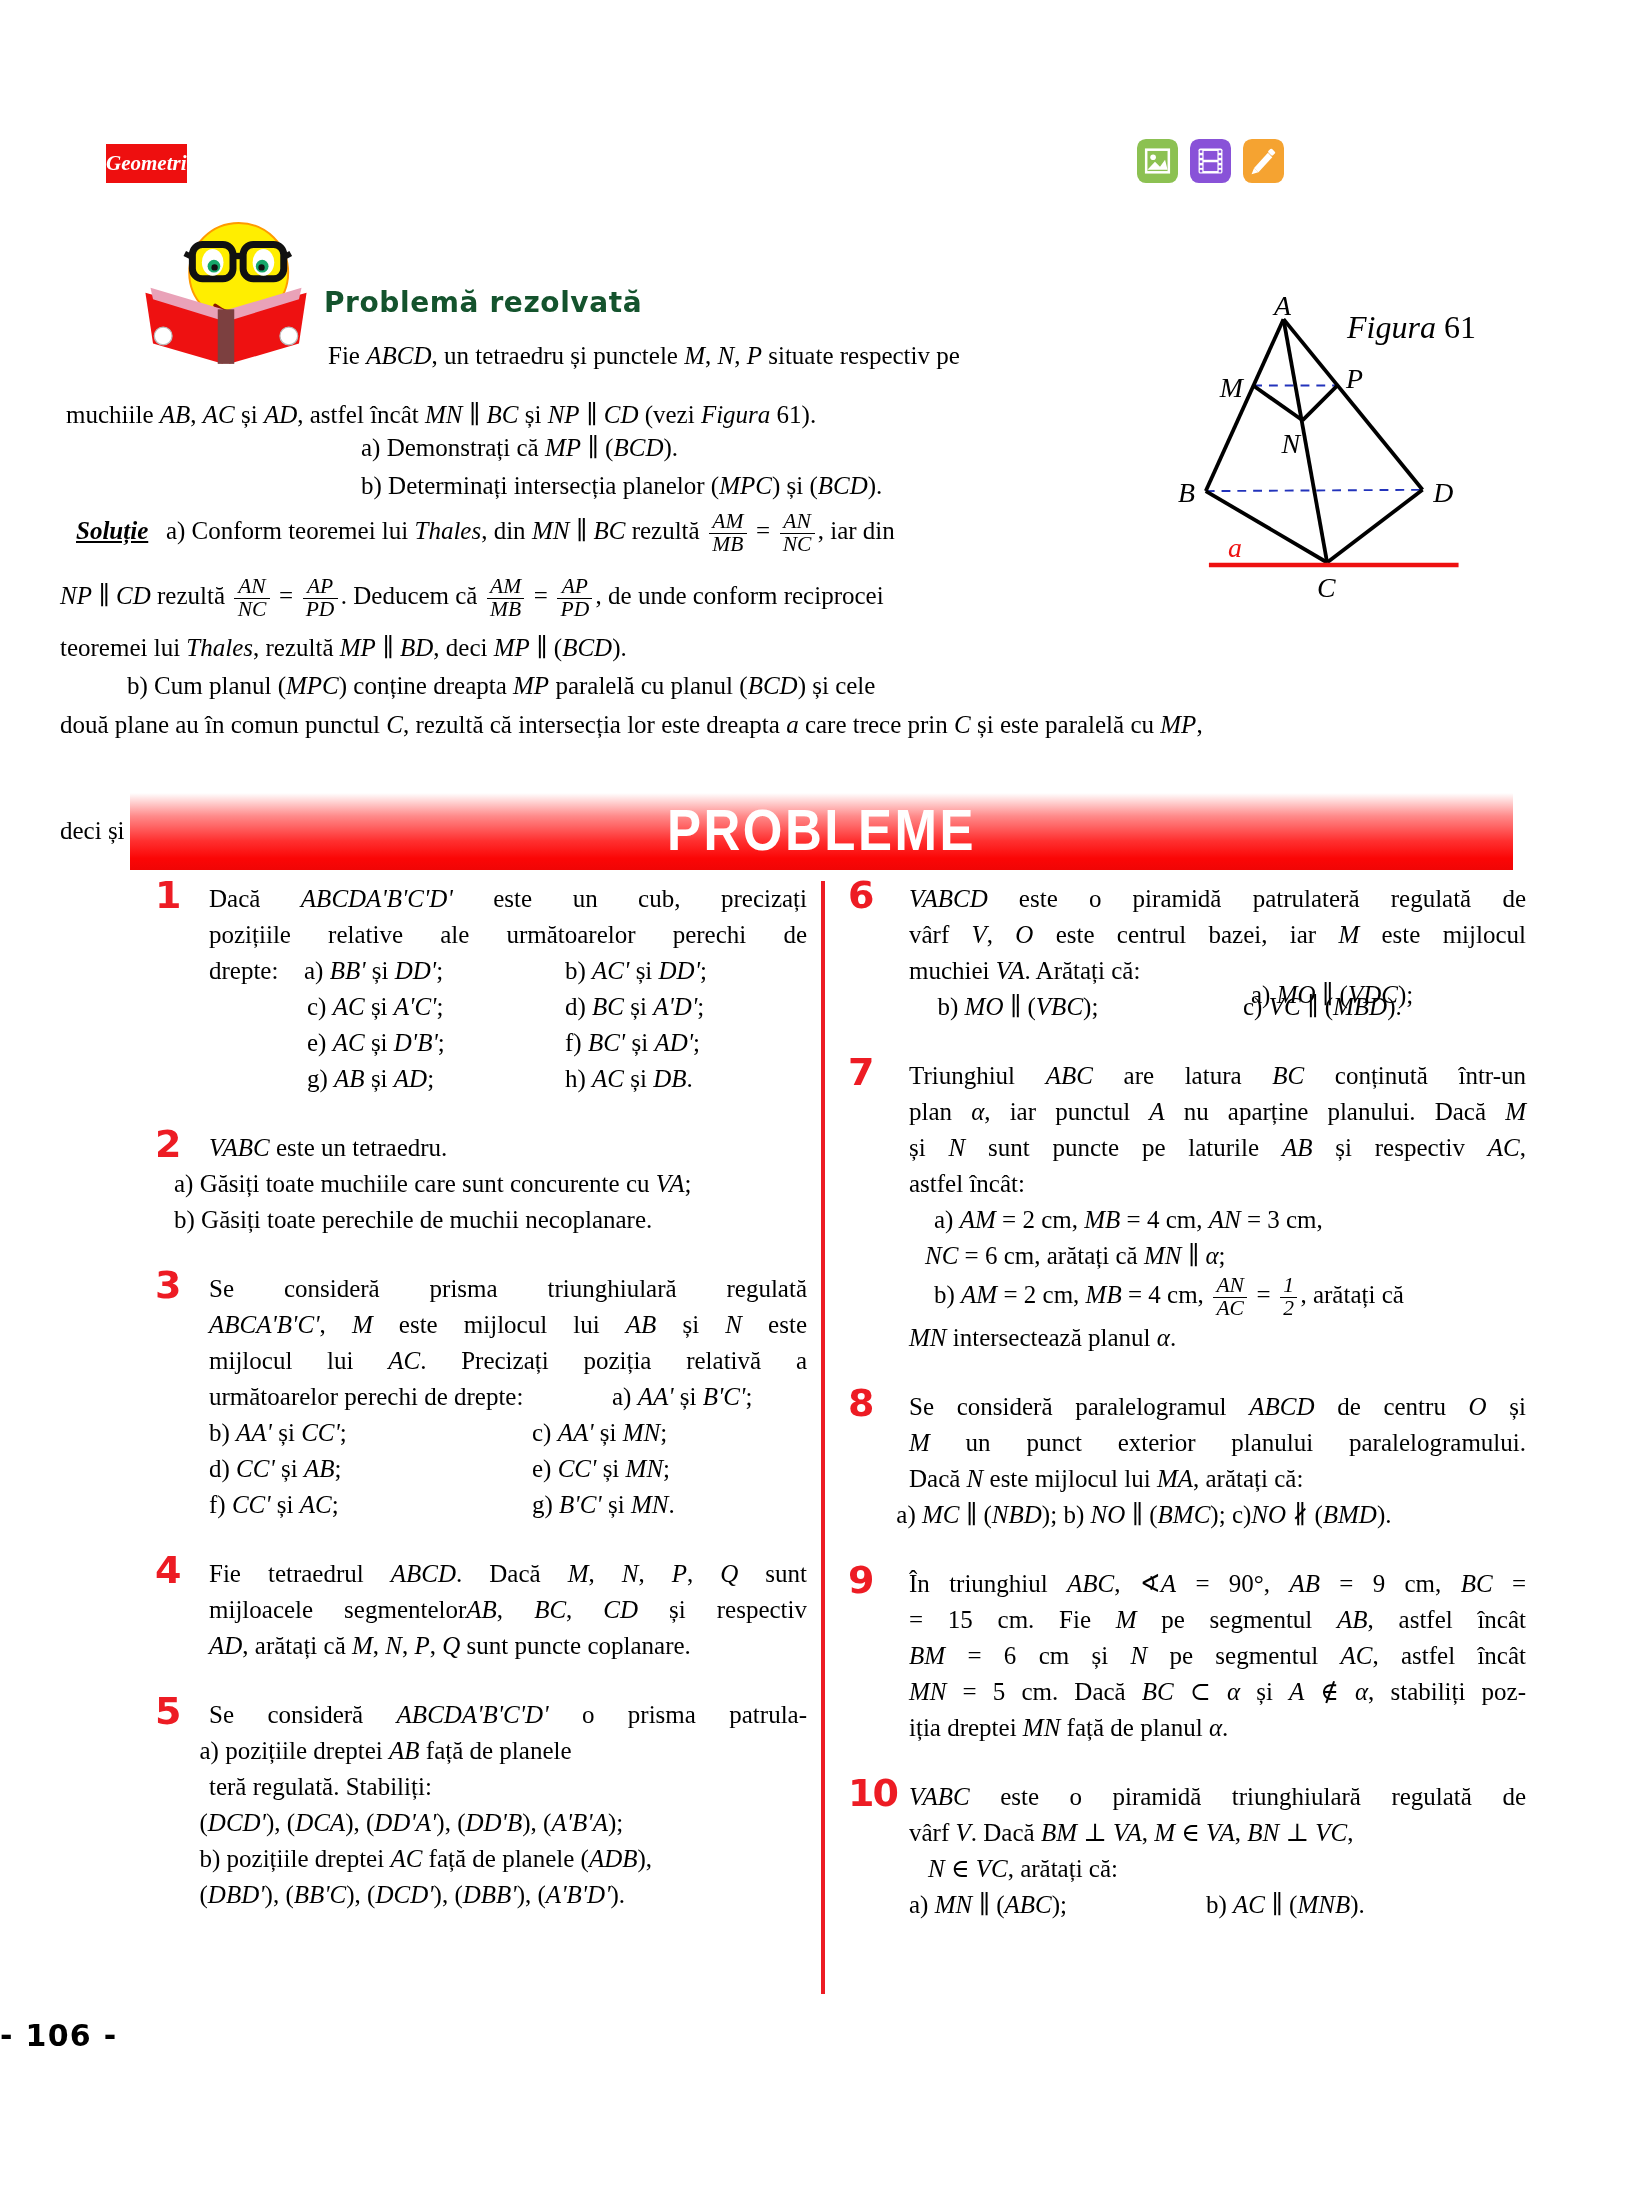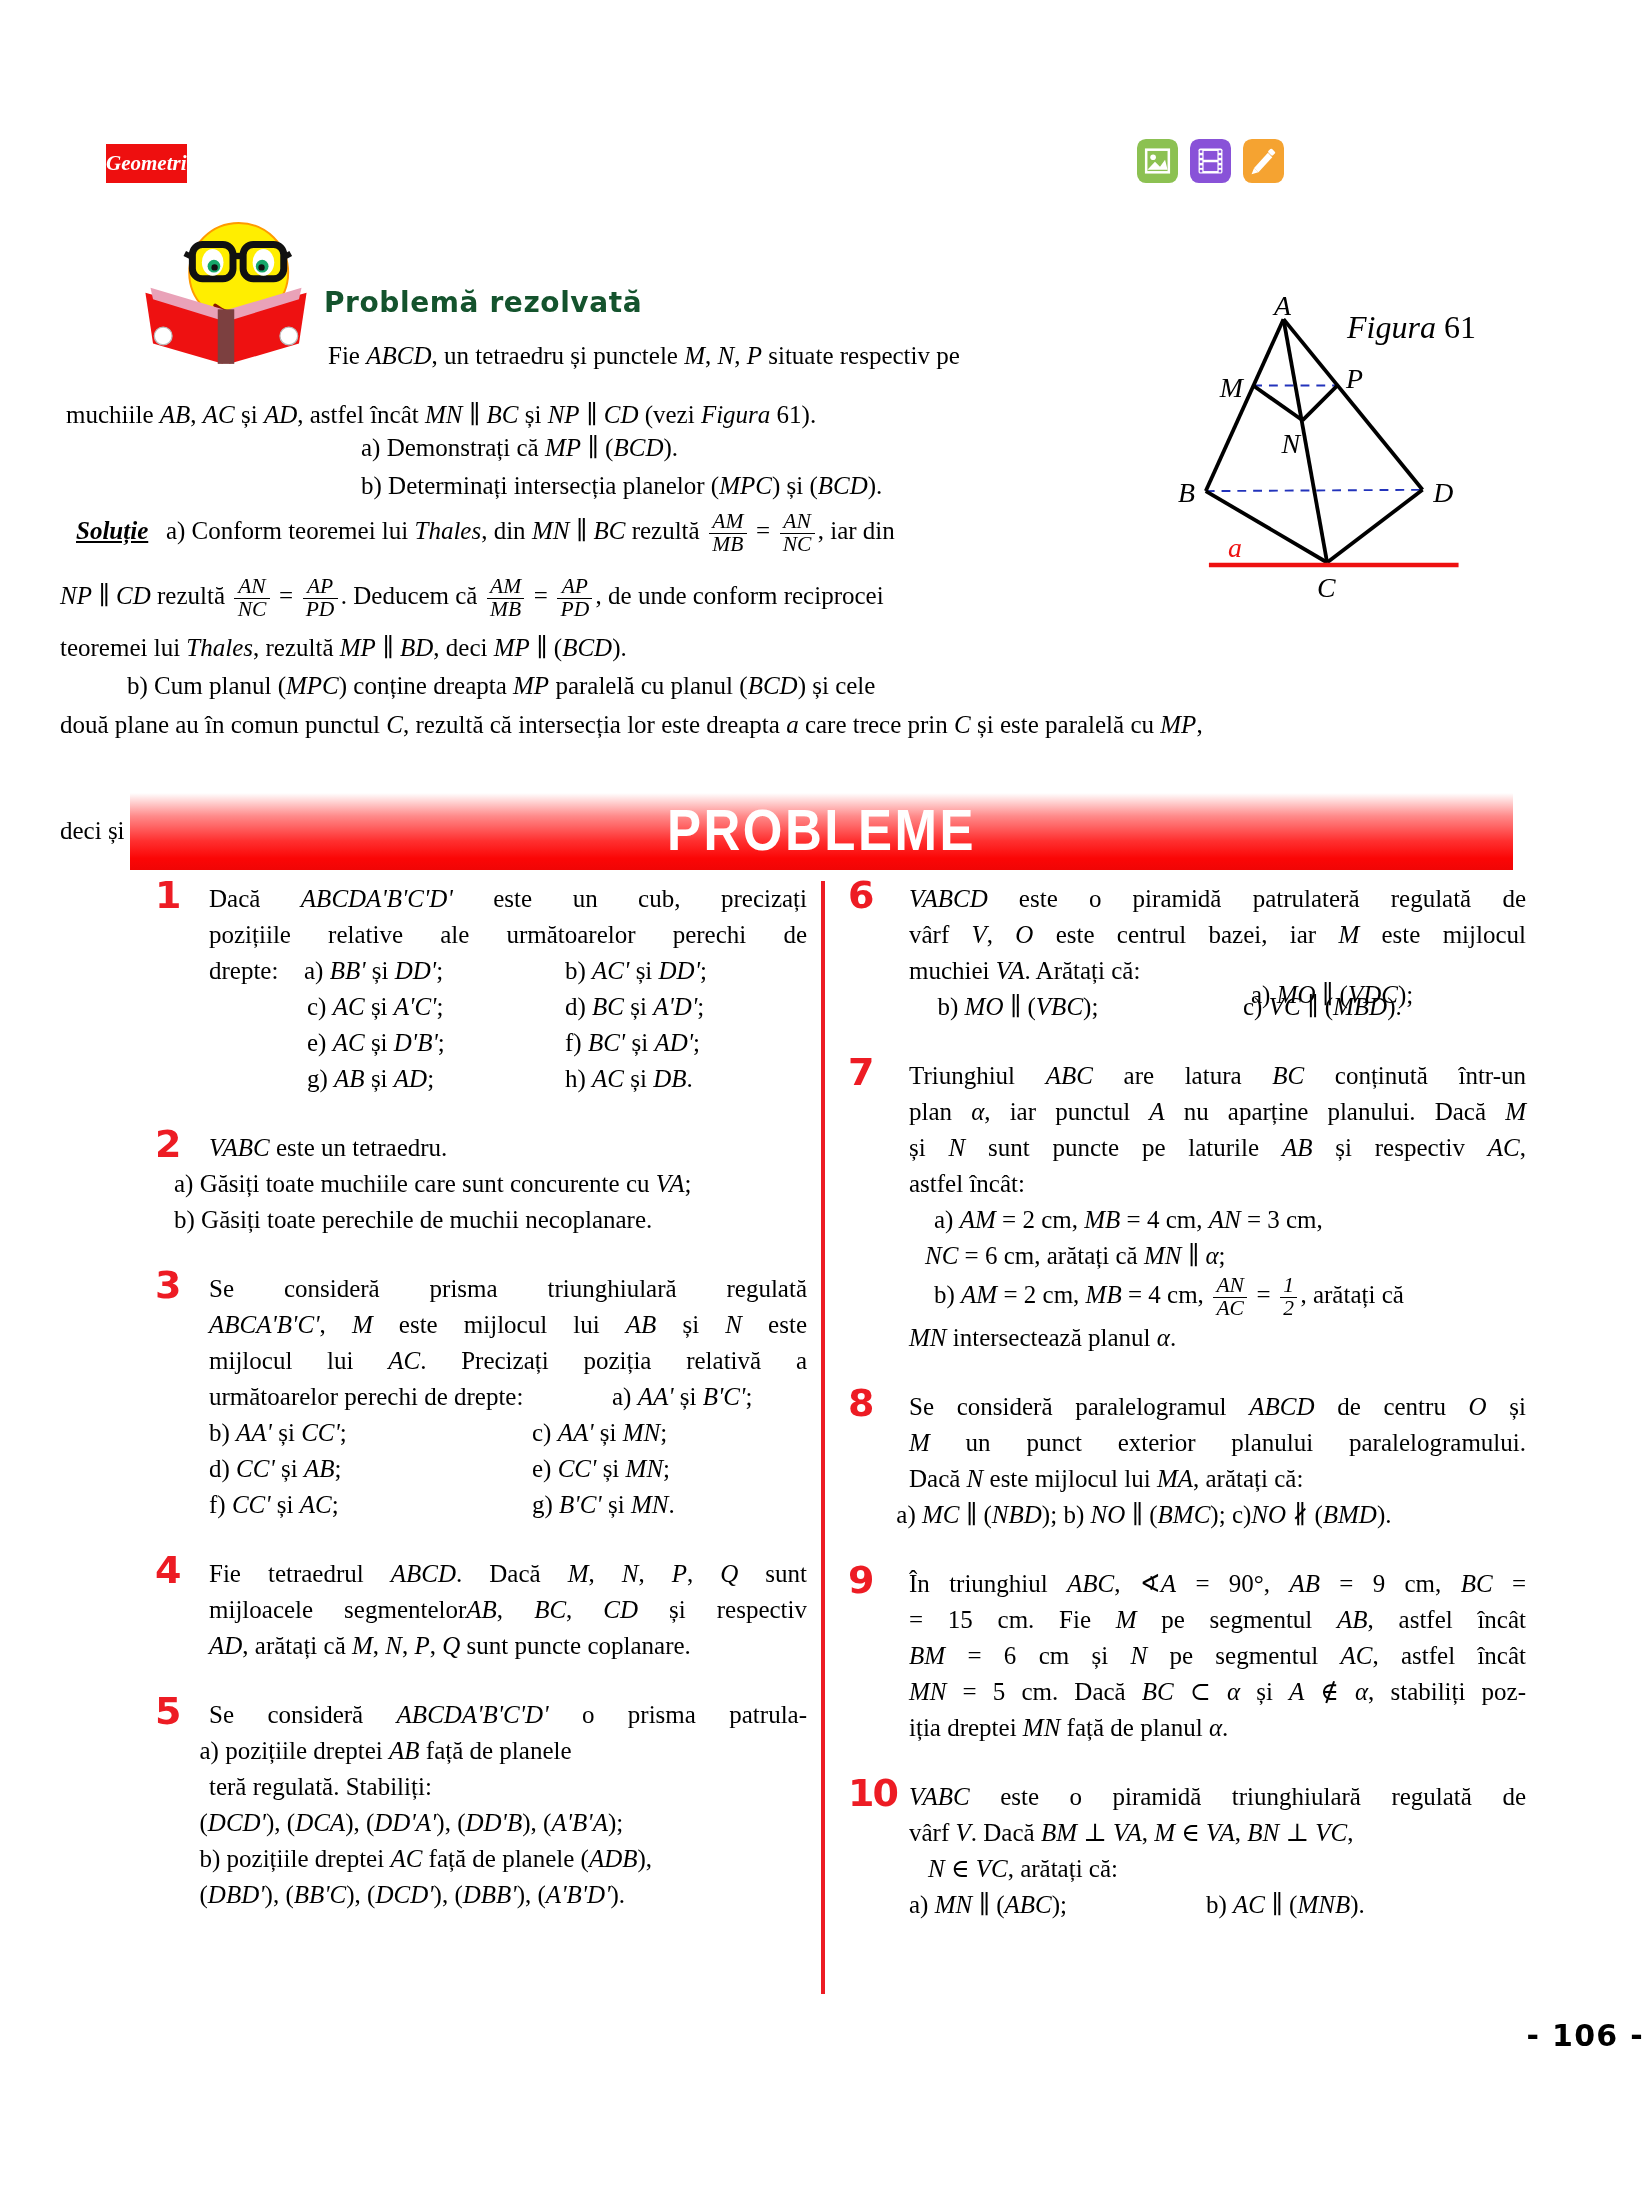--- a/index.html
+++ b/index.html
@@ -42,21 +42,21 @@
   .pnum{position:absolute;left:0;top:-5px;color:#ed1c24;font-weight:bold;font-size:38px;line-height:1;
         font-family:"DejaVu Sans","Liberation Sans",sans-serif;letter-spacing:-1.9px;}
   .ptext{font-size:25px;line-height:36px;}
   #col-left .ptext{width:598px;}
   #col-right .ptext{width:617px;}
   .line-j{text-align:justify;text-align-last:justify;}
   .line-l{text-align:left;}
   .pline{position:relative;height:36px;}
   .pline .slot{position:absolute;top:0;white-space:nowrap;}
   
-  #pagenum{position:absolute;left:0;right:0;top:2018px;text-align:right;
+  #pagenum{position:absolute;left:0;right:0;top:2018px;text-align:left;
            font-family:"DejaVu Sans","Liberation Sans",sans-serif;font-weight:bold;font-size:30px;letter-spacing:1.3px;}
   i{font-style:italic;}
 </style>
 </head>
 <body>
 
 <div id="page">
 
   <div class="badge">Geometrie</div>
 

